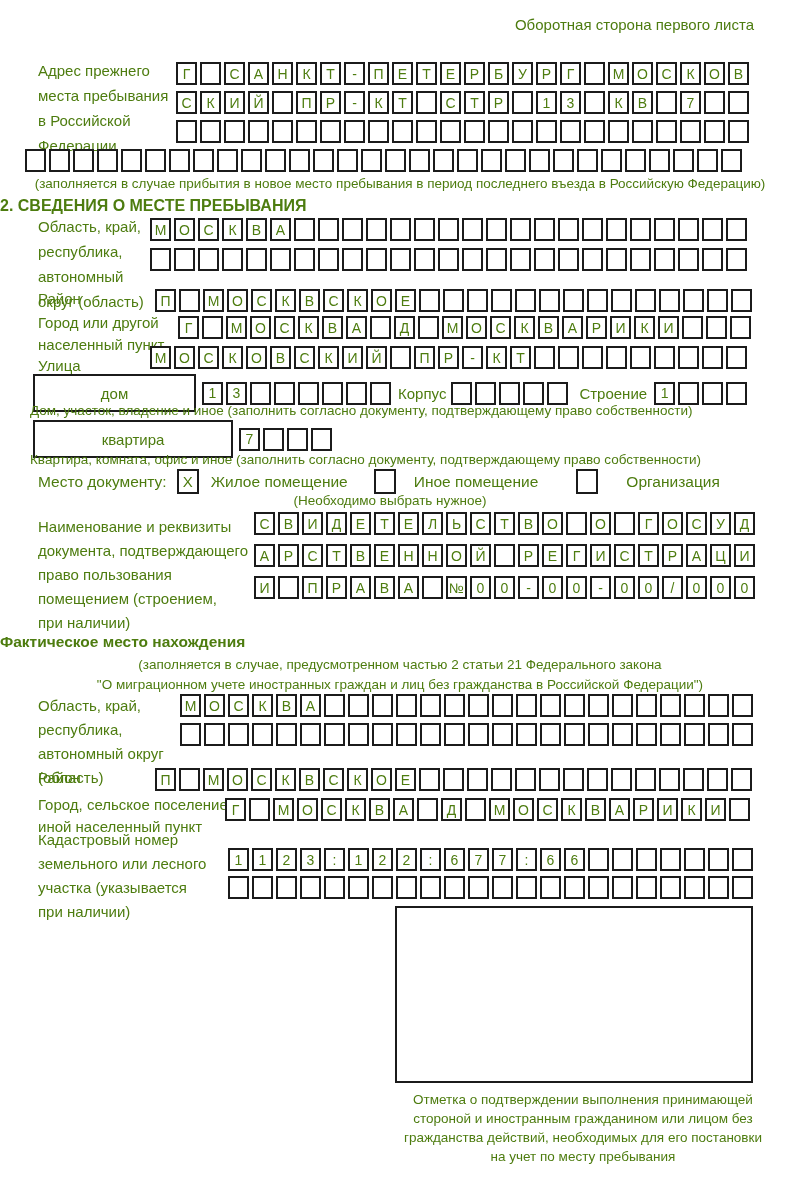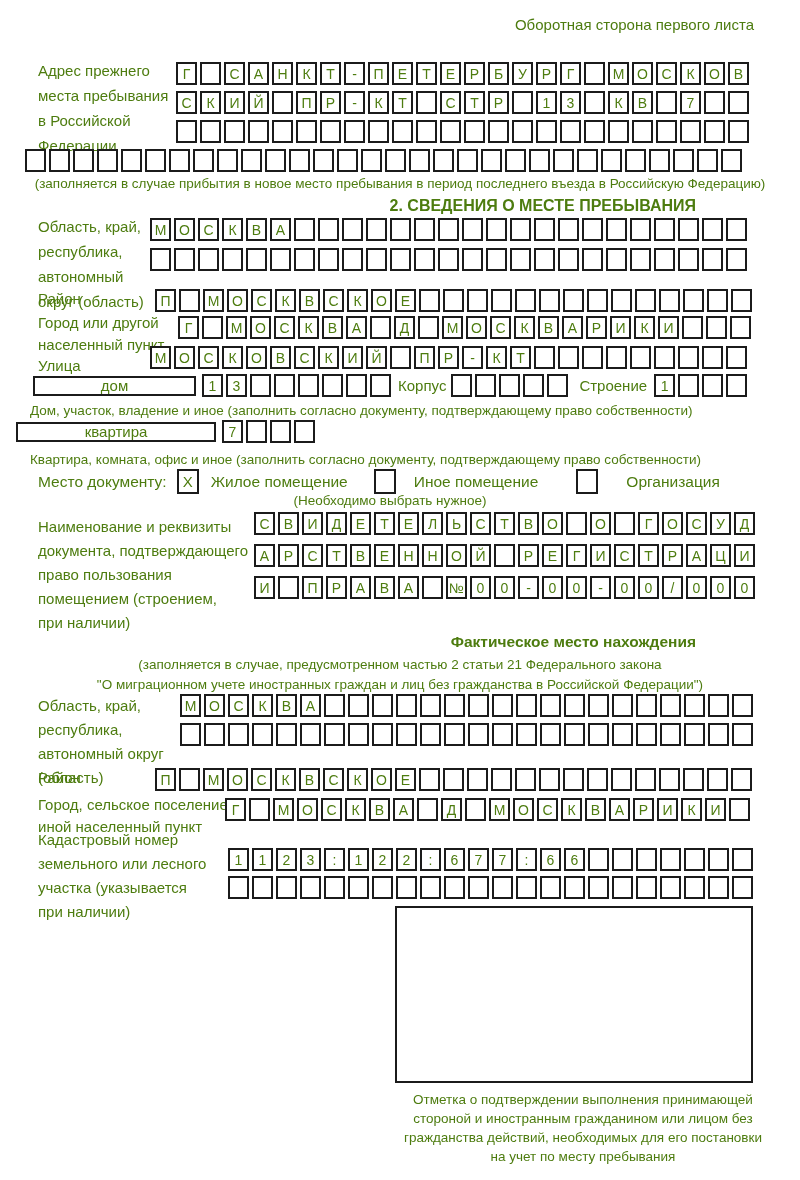--- a/index.html
+++ b/index.html
@@ -11,24 +11,24 @@
   .flabel.tight{line-height:22px;}
   .flabel.lh24{line-height:24px;}
   .boxrow{position:absolute;display:flex;white-space:nowrap;}
   .cb{
     flex:0 0 auto;box-sizing:border-box;width:21px;height:23px;margin-right:3px;
     border:2px solid #1b1b1b;display:inline-flex;align-items:center;justify-content:center;
     font-size:14px;background:#fff;
   }
   .caption{position:absolute;font-size:13.5px;}
   .caption.center{left:0;width:800px;text-align:center;}
-  .sectitle{position:absolute;left:0;width:696px;text-align:right;font-weight:bold;font-size:16px;}
+  .sectitle{position:absolute;left:0;width:696px;text-align:left;font-weight:bold;font-size:16px;}
   .hrow{position:absolute;display:flex;align-items:center;}
   .labelbox{
-    box-sizing:border-box;height:20px;border:2px solid #1b1b1b;display:flex;
+    box-sizing:border-box;height:38px;border:2px solid #1b1b1b;display:flex;
     align-items:center;justify-content:center;font-size:15px;background:#fff;flex:0 0 auto;
   }
   .inltxt{font-size:15px;flex:0 0 auto;}
   .chk{
     box-sizing:border-box;width:22px;height:25px;border:2px solid #1b1b1b;display:inline-flex;
     align-items:center;justify-content:center;font-size:15px;background:#fff;flex:0 0 auto;
   }
   .bigbox{position:absolute;box-sizing:border-box;border:2px solid #1b1b1b;background:#fff;}
   .stampnote{position:absolute;font-size:13.5px;line-height:19px;text-align:center;}
   .hdrnote{position:absolute;font-size:15px;}
@@ -337,21 +337,21 @@
     <span class="inltxt" style="margin-right:7px;">Строение</span>
     <div style="display:flex;">
         <span class="cb">1</span>
         <span class="cb"></span>
         <span class="cb"></span>
         <span class="cb"></span>
       </div>
   </div>
   <div class="caption" style="left:30px;top:403px;">Дом, участок, владение и иное (заполнить согласно документу, подтверждающему право собственности)</div>
 
-  <div class="hrow" style="left:16px;top:420px;">
+  <div class="hrow" style="left:33px;top:420px;">
     <div class="labelbox" style="width:200px;margin-right:6px;">квартира</div>
     <div style="display:flex;">
         <span class="cb">7</span>
         <span class="cb"></span>
         <span class="cb"></span>
         <span class="cb"></span>
       </div>
   </div>
   <div class="caption" style="left:30px;top:452px;">Квартира, комната, офис и иное (заполнить согласно документу, подтверждающему право собственности)</div>
 

